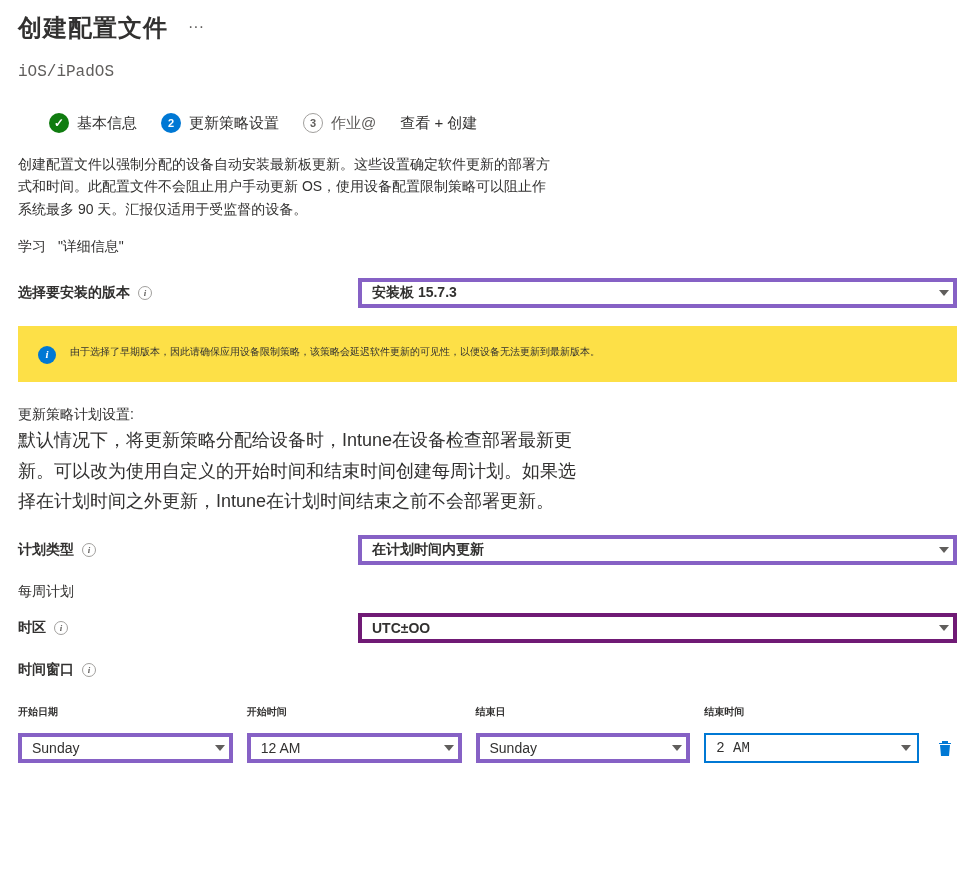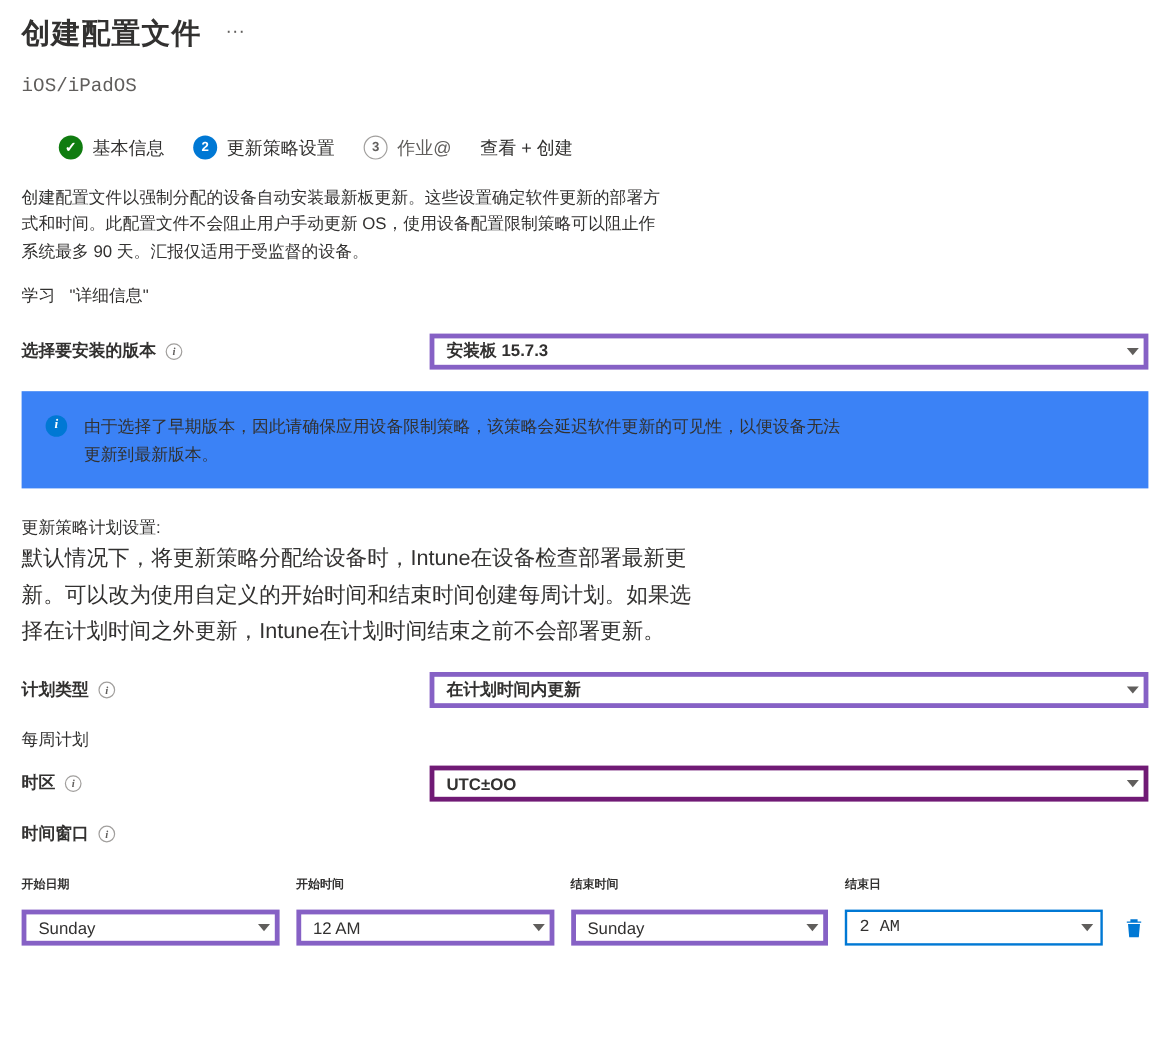--- a/index.html
+++ b/index.html
@@ -52,22 +52,22 @@
     }
     .select.purple { border-color: #8661c5; }
     .select.blue { border-color: #0078d4; border-width: 2px; font-family: Liberation Mono, monospace; }
     .chevron {
       position: absolute; right: 8px; top: 50%; transform: translateY(-50%);
       width: 0; height: 0; border-left: 5px solid transparent; border-right: 5px solid transparent;
       border-top: 6px solid #605e5c;
     }
 
     .info-banner {
-      background: #3b82f6; padding: 18px 20px; display: flex; gap: 14px;
-      margin: 18px 0 24px 0; font-size: 14px; line-height: 1.6;
+      background: #fde047; padding: 18px 20px; display: flex; gap: 14px;
+      margin: 18px 0 24px 0; font-size: 10px; line-height: 1.6;
     }
     .info-banner-icon {
       width: 18px; height: 18px; border-radius: 50%; background: #0078d4;
       color: #fff; display: inline-flex; align-items: center; justify-content: center;
       font-size: 11px; font-weight: bold; font-style: italic; font-family: serif; flex-shrink: 0;
       margin-top: 2px;
     }
     .info-banner-icon::before { content: "i"; }
     .info-banner-text { max-width: 640px; }
 
@@ -173,22 +173,22 @@
   <div class="form-label-col">
     <span>时间窗口</span>
     <span class="info-icon"></span>
   </div>
 </div>
 
 <div class="tw-table">
   <div class="tw-head">
     <div>开始日期</div>
     <div>开始时间</div>
+    <div>结束日</div>
     <div>结束时间</div>
-    <div>结束日</div>
     <div></div>
   </div>
   <div class="tw-row">
     <div class="select-wrap">
       <div class="select purple">
         <span>Sunday</span>
       </div>
       <span class="chevron"></span>
     </div>
     <div class="select-wrap">

